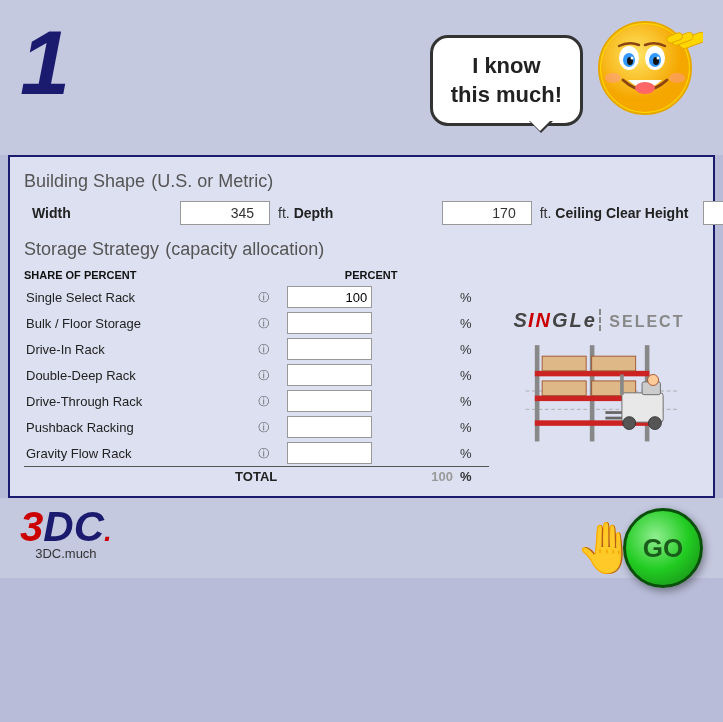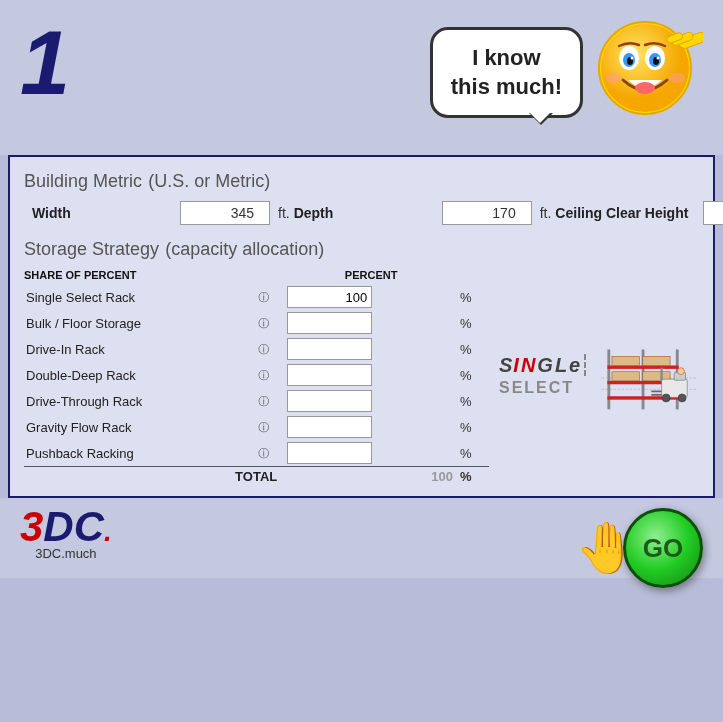--- a/index.html
+++ b/index.html
@@ -54,21 +54,21 @@
       background: white;
       border: 3px solid #333;
       border-radius: 18px;
       padding: 14px 18px;
       font-size: 22px;
       font-weight: bold;
       color: #222;
       text-align: center;
       line-height: 1.3;
       min-width: 140px;
-      margin-top: 9px;
+      margin-top: 17px;
     }
 
     .speech-bubble::after {
       content: '';
       position: absolute;
       bottom: -18px;
       right: 30px;
       border: 10px solid transparent;
       border-top-color: white;
     }
@@ -154,21 +154,21 @@
       gap: 10px;
     }
 
     .storage-left {
       flex: 1;
     }
 
     .storage-right {
       width: 200px;
       display: flex;
-      flex-direction: row;
+      flex-direction: column;
       align-items: center;
       justify-content: center;
     }
 
     .strategy-table {
       width: 100%;
       border-collapse: collapse;
     }
 
     .strategy-table .col-header {
@@ -366,21 +366,21 @@
 
         <ellipse cx="84" cy="70" rx="8" ry="5" fill="#ff9999" opacity="0.5"></ellipse>
       </svg>
     </div>
   </div>
 </div>
 
 <div class="main-box">
 
   <div class="section-title">
-    <span>Building Metric</span>
+    <span>Building Shape</span>
     <span>(U.S. or Metric)</span>
   </div>
 
   <div class="building-fields">
     <div class="field-row">
       <span class="field-label">Width</span>
       <input class="field-input" type="text" value="345" style="">
       <span class="field-unit">ft.</span>
     </div>
     <div class="field-row">
@@ -435,27 +435,27 @@
             <td><input class="percent-input" type="text" value="" style=""></td>
             <td class="pct-sign">%</td>
           </tr>
           <tr>
             <td>Drive-Through Rack</td>
             <td><span class="info-icon">ⓘ</span></td>
             <td><input class="percent-input" type="text" value="" style=""></td>
             <td class="pct-sign">%</td>
           </tr>
           <tr>
+            <td>Pushback Racking</td>
+            <td><span class="info-icon">ⓘ</span></td>
+            <td><input class="percent-input" type="text" value="" style=""></td>
+            <td class="pct-sign">%</td>
+          </tr>
+          <tr>
             <td>Gravity Flow Rack</td>
-            <td><span class="info-icon">ⓘ</span></td>
-            <td><input class="percent-input" type="text" value="" style=""></td>
-            <td class="pct-sign">%</td>
-          </tr>
-          <tr>
-            <td>Pushback Racking</td>
             <td><span class="info-icon">ⓘ</span></td>
             <td><input class="percent-input" type="text" value="" style=""></td>
             <td class="pct-sign">%</td>
           </tr>
           <tr class="total-row">
             <td colspan="2" style="text-align:right; padding-right:8px;">TOTAL</td>
             <td style="text-align:right; padding-right:4px; color:#999;">100</td>
             <td class="pct-sign">%</td>
           </tr>
         </tbody>

